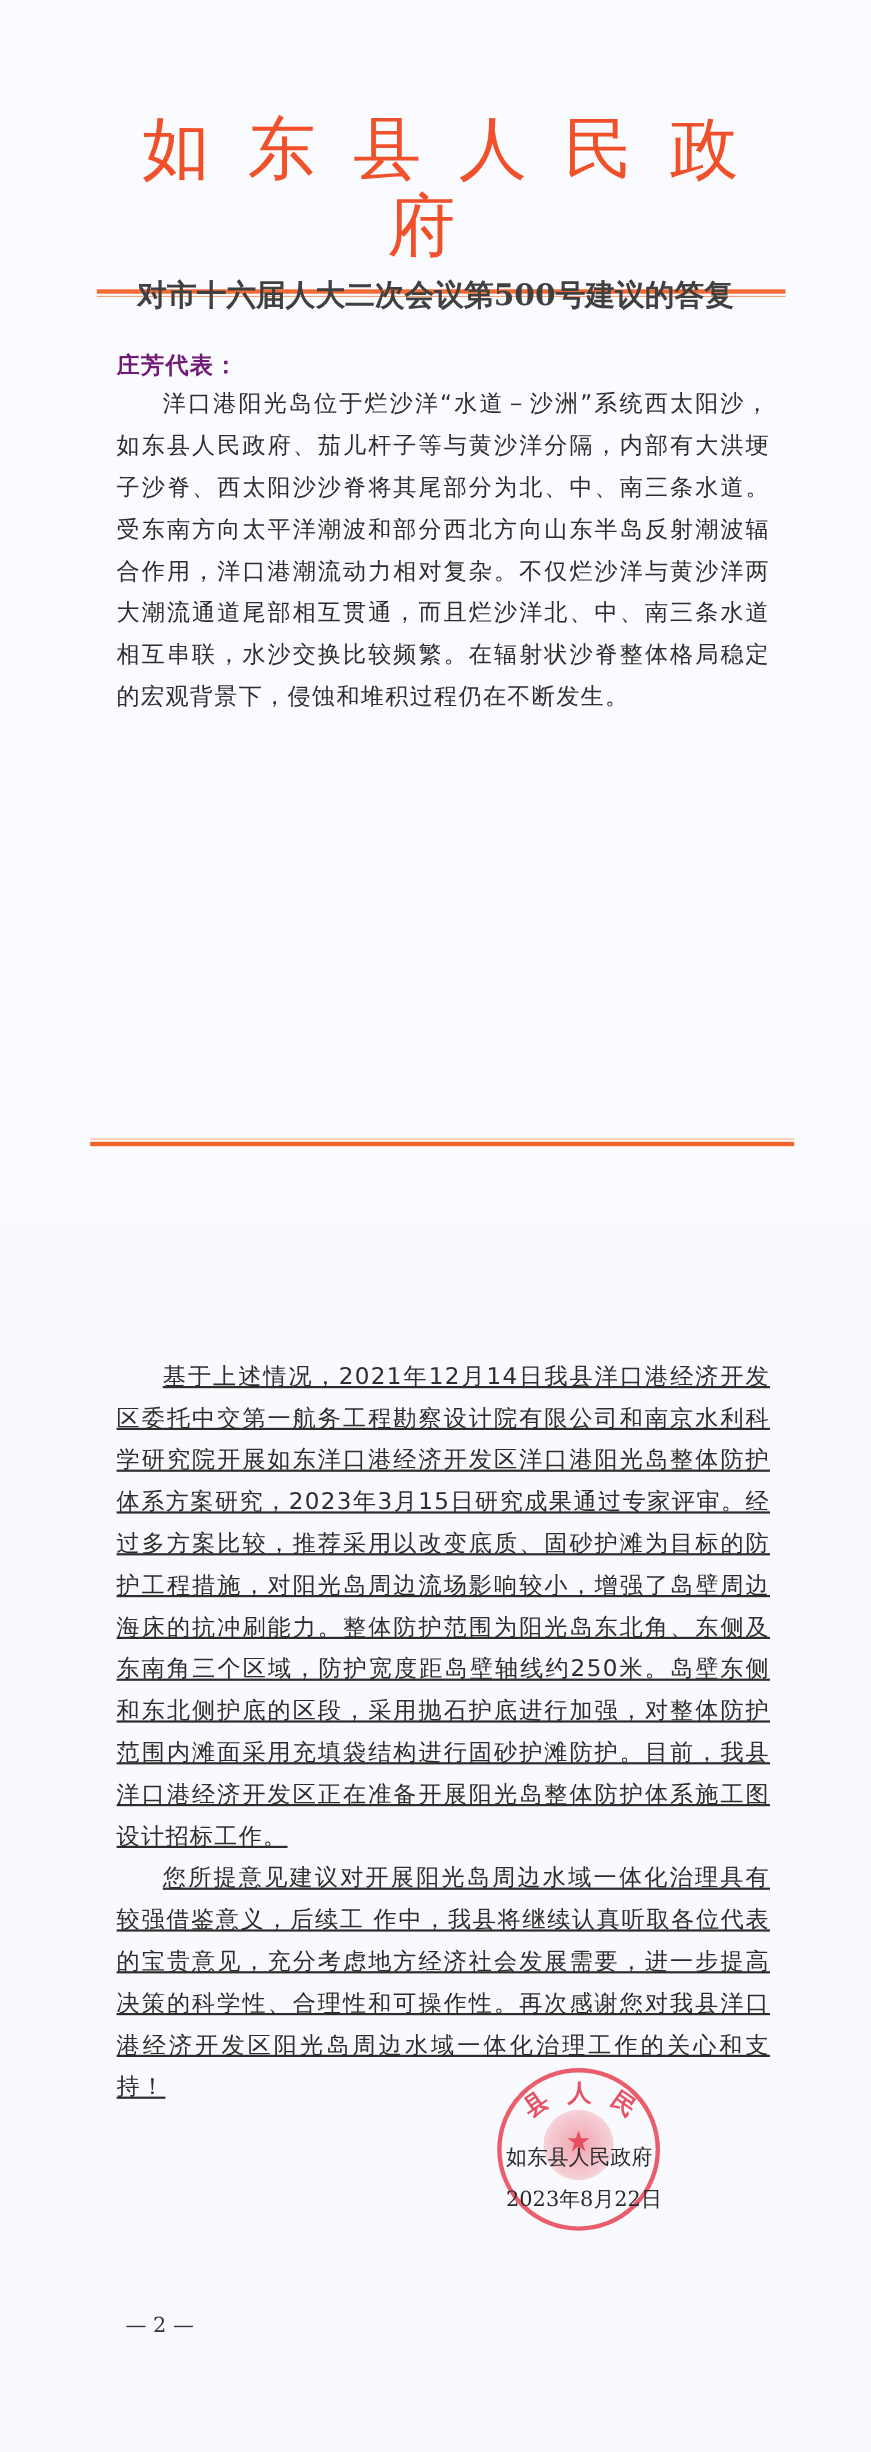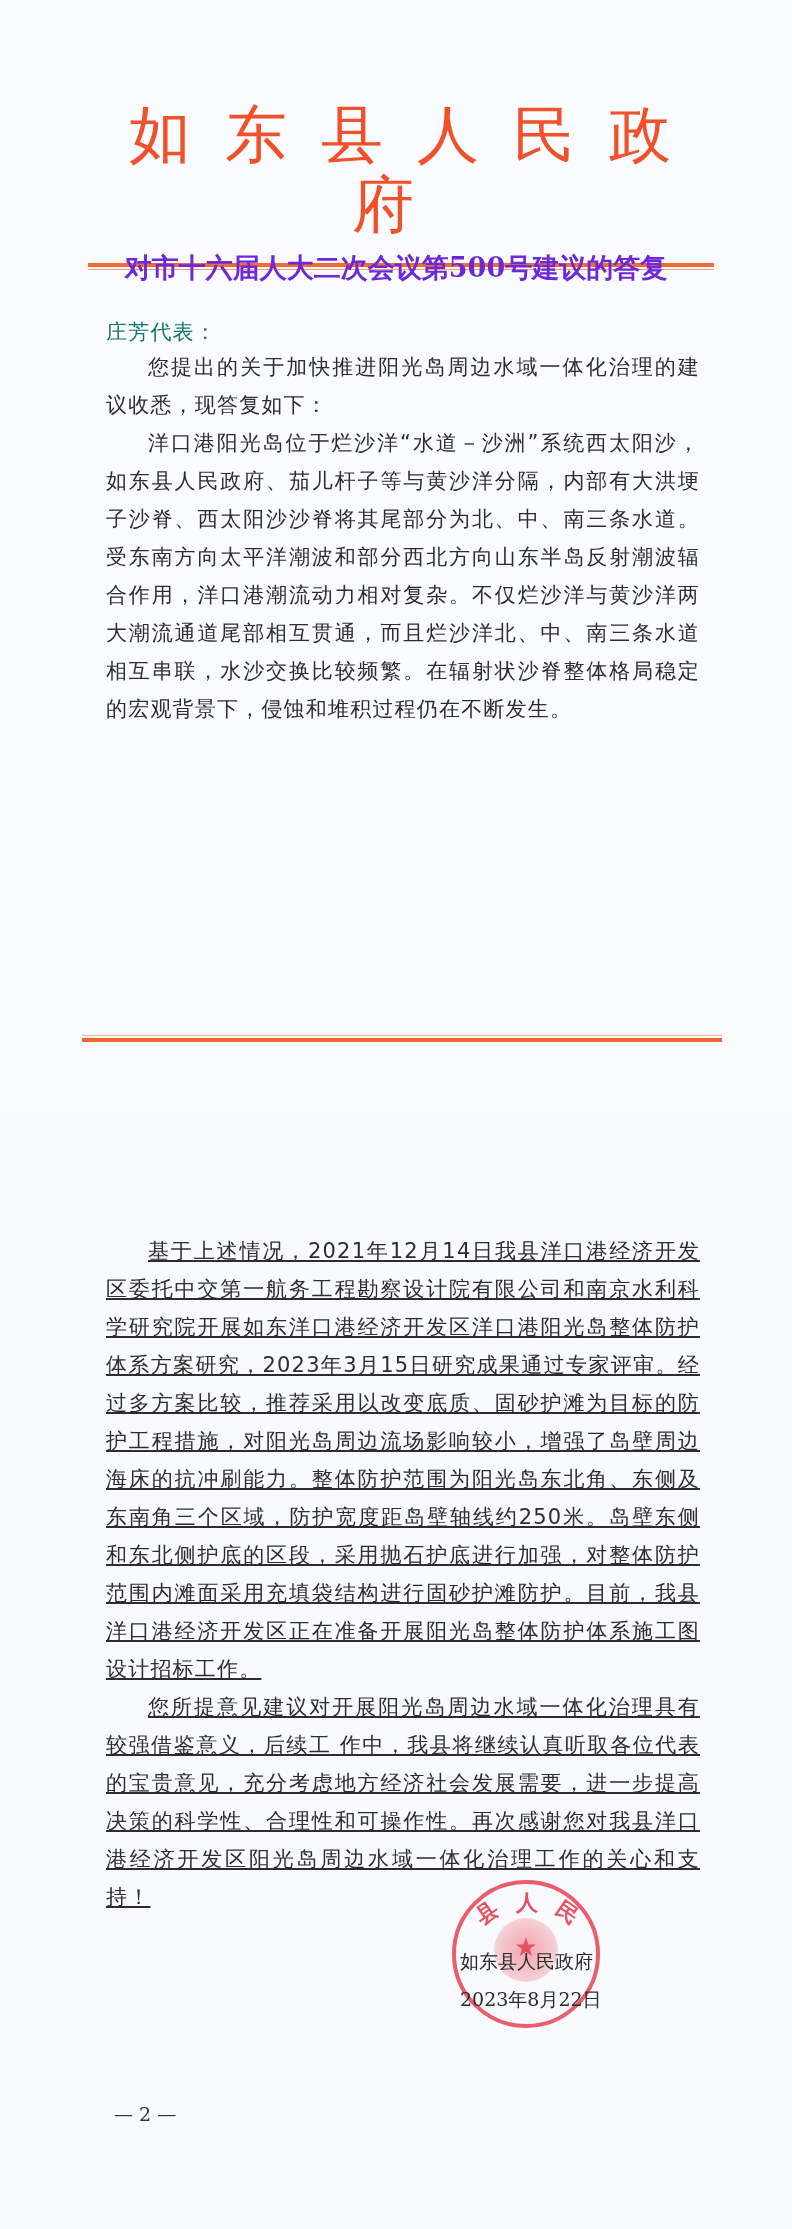--- a/index.html
+++ b/index.html
@@ -58,21 +58,21 @@
     .rule-bottom .l2 { top: -2px; background: #f7b08a; }
 
     .doc-title {
       position: absolute;
       top: 250px;
       left: 0;
       width: 792px;
       text-align: center;
       font-size: 27px;
       font-weight: bold;
-      color: #6d28d9;
+      color: #404040;
       top: 250px;
       margin-top: 0;
     }
     .doc-title { top: 253px; }
     .doc-title { top: 250px; }
 
     .body-text {
       position: absolute;
       left: 106px;
       width: 594px;
@@ -81,23 +81,24 @@
       color: #2d2d2d;
       text-align: justify;
       font-family: "DejaVu Sans", "Liberation Sans", sans-serif;
       letter-spacing: 1.2px;
     }
     .salutation {
       position: absolute;
       left: 106px;
       top: 318px;
       font-size: 21px;
-      color: #0f766e;
+      color: #701a75;
       font-family: "DejaVu Sans", "Liberation Sans", sans-serif;
       letter-spacing: 1.2px;
+      font-weight: bold;
     }
     .para {
       text-indent: 2em;
       margin: 0;
     }
 
     .block1 { top: 348px; }
     .block2 { top: 1232px; text-decoration: underline; }
 
     .signature {
@@ -165,21 +166,20 @@
     <div class="l1"></div>
       <div class="l2"></div>
   </div>
 </div>
 
 <div class="doc-title" style="top:250px;">对市十六届人大二次会议第500号建议的答复</div>
 
 <div class="salutation">庄芳代表：</div>
 
 <div class="body-text block1">
-  <p class="para">您提出的关于加快推进阳光岛周边水域一体化治理的建议收悉，现答复如下：</p>
   <p class="para">洋口港阳光岛位于烂沙洋“水道－沙洲”系统西太阳沙，如东县人民政府、茄儿杆子等与黄沙洋分隔，内部有大洪埂子沙脊、西太阳沙沙脊将其尾部分为北、中、南三条水道。受东南方向太平洋潮波和部分西北方向山东半岛反射潮波辐合作用，洋口港潮流动力相对复杂。不仅烂沙洋与黄沙洋两大潮流通道尾部相互贯通，而且烂沙洋北、中、南三条水道相互串联，水沙交换比较频繁。在辐射状沙脊整体格局稳定的宏观背景下，侵蚀和堆积过程仍在不断发生。</p>
 </div>
 
 <div class="rule-double rule-bottom">
   <div class="l2"></div>
     <div class="l1"></div>
 </div>
 
 <div class="page page2"></div>
 

